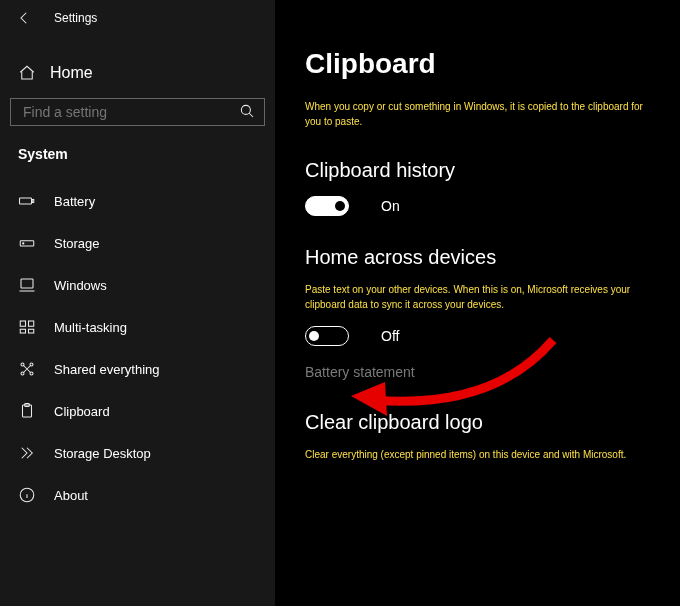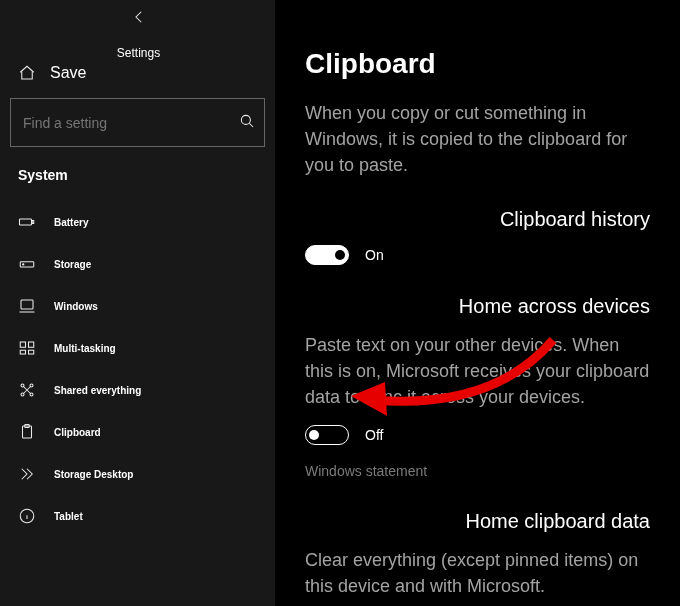--- a/index.html
+++ b/index.html
@@ -1,35 +1,35 @@
 <!DOCTYPE html>
 <html><head>
 <meta charset="utf-8">
 <style>
   * { box-sizing: border-box; margin: 0; padding: 0; }
   html, body { width: 680px; height: 606px; overflow: hidden; background: #000; font-family: "Segoe UI", Arial, sans-serif; color: #fff; }
   .app { display: flex; width: 100%; height: 100%; }
   .sidebar { width: 275px; background: #181818; display: flex; flex-direction: column; padding-top: 4px; }
-  .titlebar { display: flex; align-items: center; gap: 20px; padding: 4px 12px 12px 14px; height: 36px; flex-direction: column; }
+  .titlebar { display: flex; align-items: center; gap: 20px; padding: 4px 12px 12px 14px; height: 36px; }
   .back-btn { width: 20px; height: 20px; display: flex; align-items: center; justify-content: center; color: #ccc; font-size: 14px; }
   .app-title { font-size: 12px; color: #fff; }
   .home-row { display: flex; align-items: center; gap: 14px; padding: 10px 18px; margin-top: 14px; cursor: pointer; }
   .home-row .icon, .nav-item .icon { width: 18px; color: #eaeaea; display: inline-flex; justify-content: center; }
   .search-wrap { padding: 6px 10px 6px 10px; }
-  .search { display: flex; align-items: center; border: 1px solid #666; background: #181818; height: 49px; padding: 0 8px 0 12px; }
+  .search { display: flex; align-items: center; border: 1px solid #666; background: #181818; height: 28px; padding: 0 8px 0 12px; }
   .search input { flex: 1; background: transparent; border: none; outline: none; color: #aaa; font-size: 14px; }
   .search .sicon { color: #ccc; font-size: 13px; }
   .category { font-size: 14px; font-weight: 700; padding: 14px 18px 18px 18px; }
   .nav { display: flex; flex-direction: column; }
-  .nav-item { display: flex; align-items: center; gap: 18px; padding: 12px 18px; font-size: 10px; cursor: pointer; font-weight: bold; }
+  .nav-item { display: flex; align-items: center; gap: 18px; padding: 12px 18px; font-size: 13px; cursor: pointer; }
   .main { flex: 1; background: #000; padding: 48px 30px 20px 30px; overflow: hidden; position: relative; }
   h1 { font-size: 28px; font-weight: 600; margin-bottom: 20px; }
-  h2 { font-size: 20px; font-weight: 400; margin-top: 30px; margin-bottom: 14px; text-align: right; }
-  p.desc { font-size: 18px; color: #a3a3a3; line-height: 1.45; margin-bottom: 14px; max-width: 370px; }
-  .toggle-row { display: flex; align-items: center; gap: 16px; margin-top: 12px; }
+  h2 { font-size: 20px; font-weight: 400; margin-top: 30px; margin-bottom: 14px; }
+  p.desc { font-size: 10px; color: #fde047; line-height: 1.45; margin-bottom: 14px; max-width: 370px; }
+  .toggle-row { display: flex; align-items: center; gap: 32px; margin-top: 12px; }
   .toggle { width: 44px; height: 20px; border-radius: 10px; border: 1px solid #fff; display: flex; align-items: center; padding: 0 3px; }
   .toggle.on { background: #fff; color:#000; justify-content: flex-end; }
   .toggle.on .knob { background: #000; width: 10px; height: 10px; border-radius: 50%; }
   .toggle.off { background: transparent; justify-content: flex-start; }
   .toggle.off .knob { background: #fff; width: 10px; height: 10px; border-radius: 50%; }
   .toggle-label { font-size: 14px; }
   .link { font-size: 14px; color: #7a7a7a; margin-top: 18px; display: inline-block; }
   .arrow { position: absolute; pointer-events: none; }
   svg.ic { width: 18px; height: 18px; stroke: #eaeaea; stroke-width: 1.4; fill: none; }
 </style>
@@ -47,21 +47,21 @@
       <span class="app-title">Settings</span>
     </div>
 
     <div class="home-row">
       <span class="icon">
         <svg class="ic" viewBox="0 0 24 24">
             <path d="M3 11l9-8 9 8"></path>
             <path d="M5 10v10h14V10"></path>
           </svg>
       </span>
-      <span>Save</span>
+      <span>Home</span>
     </div>
 
     <div class="search-wrap">
       <div class="search">
         <input type="text" placeholder="Find a setting" style="">
         <span class="sicon">
           <svg class="ic" viewBox="0 0 24 24">
               <circle cx="10.5" cy="10.5" r="6"></circle>
               <path d="M20 20l-5-5"></path>
             </svg>
@@ -139,21 +139,21 @@
           </span>
         <span>Storage Desktop</span>
       </div>
       <div class="nav-item">
         <span class="icon">
             <svg class="ic" viewBox="0 0 24 24">
               <circle cx="12" cy="12" r="9"></circle>
               <path d="M12 8v.01M12 11v5"></path>
             </svg>
           </span>
-        <span>Tablet</span>
+        <span>About</span>
       </div>
     </nav>
   </aside>
 
   <main class="main">
     <h1>Clipboard</h1>
     <p class="desc">When you copy or cut something in Windows, it is copied to the clipboard for you to paste.</p>
 
     <h2>Clipboard history</h2>
     <div class="toggle-row">
@@ -164,23 +164,23 @@
     </div>
 
     <h2>Home across devices</h2>
     <p class="desc">Paste text on your other devices. When this is on, Microsoft receives your clipboard data to sync it across your devices.</p>
     <div class="toggle-row">
       <div class="toggle off">
           <div class="knob"></div>
         </div>
       <span class="toggle-label">Off</span>
     </div>
-    <a class="link">Windows statement</a>
+    <a class="link">Battery statement</a>
 
-    <h2>Home clipboard data</h2>
+    <h2>Clear clipboard logo</h2>
     <p class="desc">Clear everything (except pinned items) on this device and with Microsoft.</p>
     
 
     <svg class="arrow" style="left:68px; top:330px;" width="220" height="110" viewBox="0 0 220 110">
       <defs></defs>
       <path d="M210 10 Q 150 80 30 70" stroke="#e60000" stroke-width="9" fill="none"></path>
       <polygon points="8,66 42,52 44,86" fill="#e60000"></polygon>
     </svg>
   </main>
 </div>

